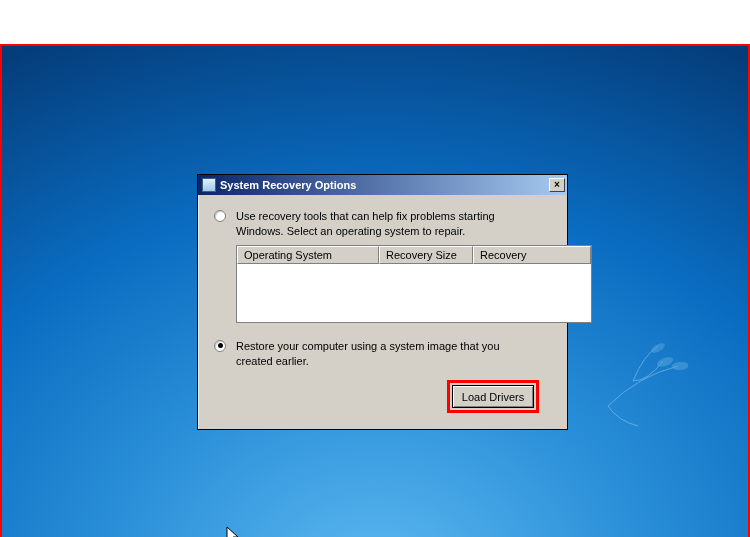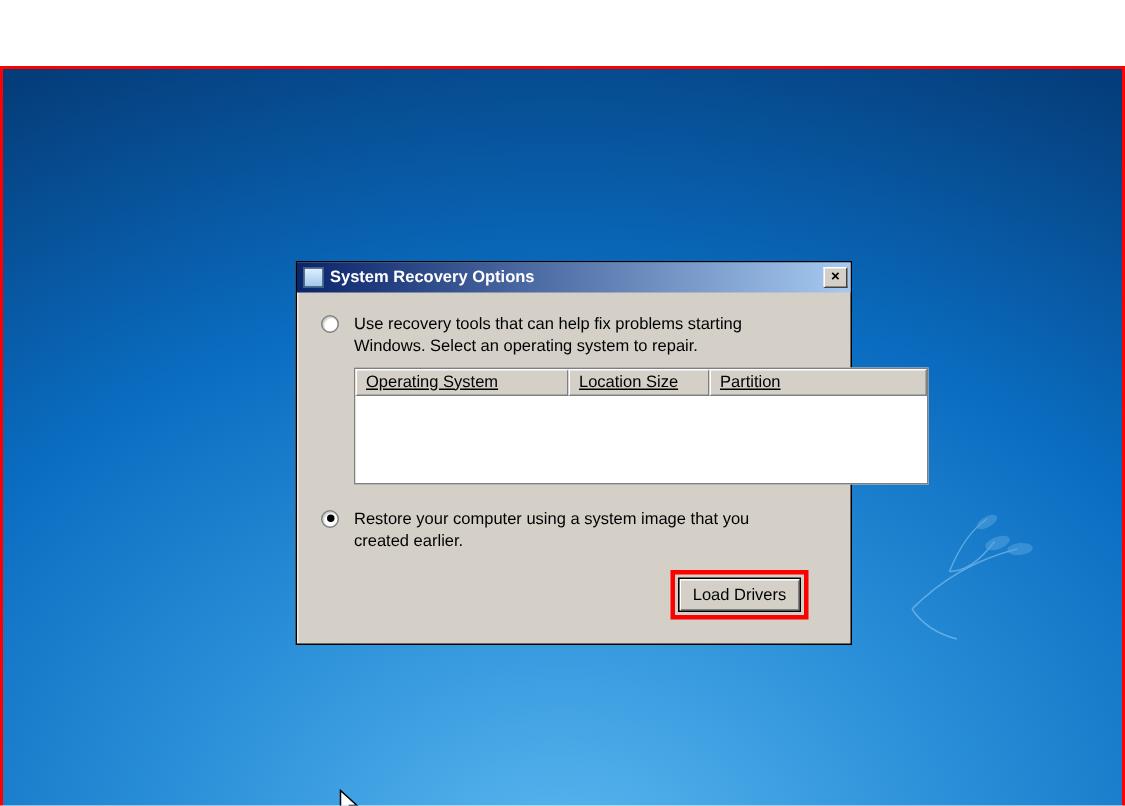--- a/index.html
+++ b/index.html
@@ -123,22 +123,21 @@
       margin-bottom: 10px;
       line-height: 1.35;
     }
     .table-wrap {
       margin-left: 22px;
       margin-bottom: 16px;
     }
     .os-table {
       border: 1px solid #808080;
       background: #fff;
-      width: 383px;
-      text-decoration: underline;
+      width: 356px;
     }
     .os-header-row {
       display: flex;
       background: #d4d0c8;
     }
     .os-th {
       border: 1px solid #fff;
       border-right-color: #808080;
       border-bottom-color: #808080;
       padding: 2px 6px;
@@ -221,22 +220,22 @@
             <div class="radio"></div>
           </div>
           <div class="option-text">Use recovery tools that can help fix problems starting Windows. Select an operating system to repair.</div>
         </div>
 
 
         <div class="table-wrap">
           <div class="os-table">
             <div class="os-header-row">
               <div class="os-th c1">Operating System</div>
-              <div class="os-th c2">Location Size</div>
-              <div class="os-th c3">Partition</div>
+              <div class="os-th c2">Recovery Size</div>
+              <div class="os-th c3">Recovery</div>
             </div>
             <div class="os-body"></div>
           </div>
         </div>
 
         <div class="option-row">
           <div class="radio-col">
             <div class="radio checked"></div>
           </div>
           <div class="option-text">Restore your computer using a system image that you created earlier.</div>

